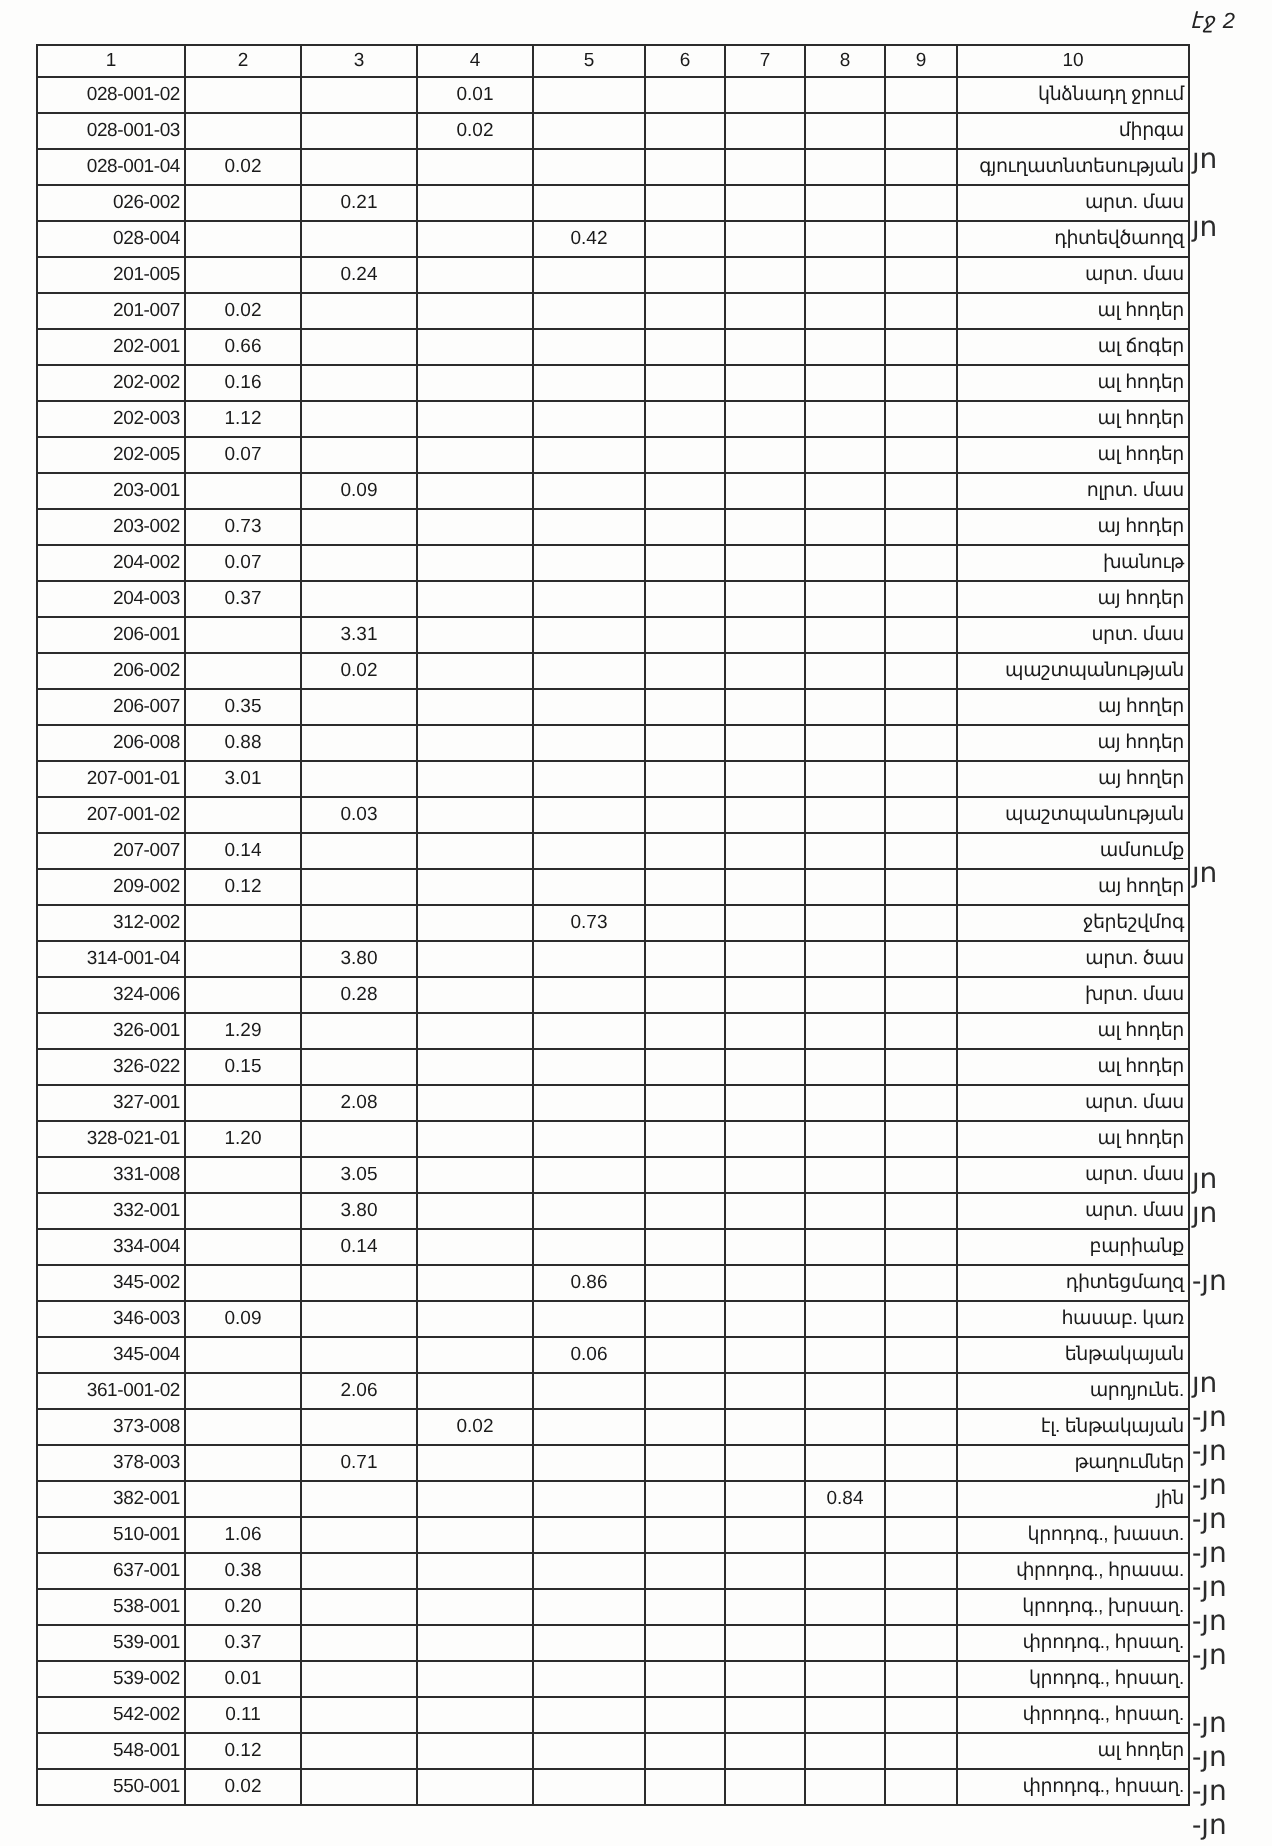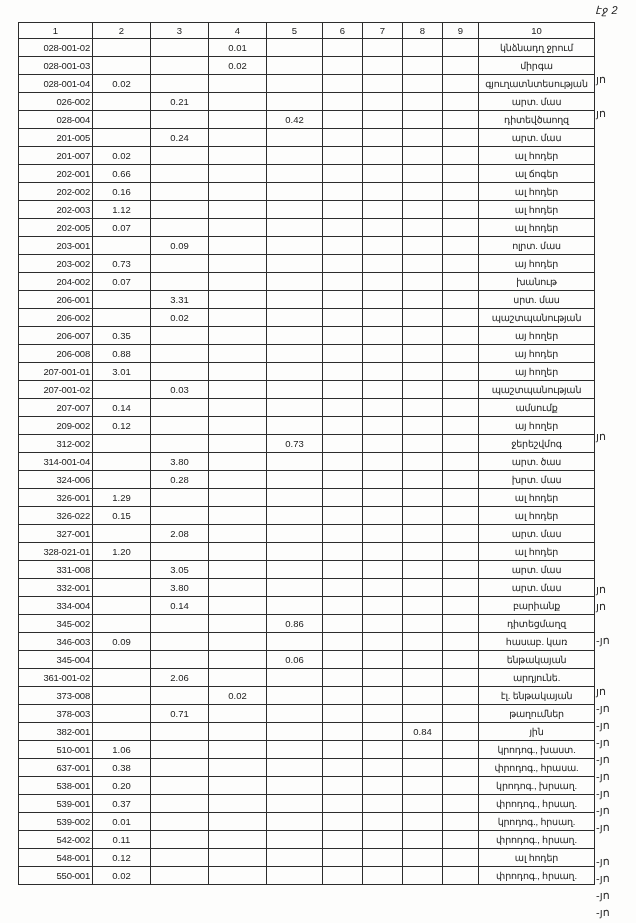--- a/index.html
+++ b/index.html
@@ -73,35 +73,35 @@
     text-align: right;
     padding-left: 3px;
     font-size: 9.5px;
     letter-spacing: -0.2px;
   }
   td.num {
     text-align: center;
     font-size: 9.5px;
   }
   td.name {
-    text-align: center;
+    text-align: right;
     padding-left: 3px;
     font-size: 9px;
     letter-spacing: -0.2px;
   }
   .notes-layer {
     position: absolute;
     top: 22px;
     left: 596px;
     width: 36px;
   }
   .note-line {
     height: 17px;
     line-height: 17px;
-    font-size: 11px;
+    font-size: 14px;
     color: #2b2b2b;
     white-space: nowrap;
   }
   .note-head { height: 15px; }
 </style>
 </head>
 <body>
 
 <div class="page">
 
@@ -298,20 +298,32 @@
             <td class="num"></td>
             <td class="num"></td>
             <td class="num"></td>
             <td class="num"></td>
             <td class="num"></td>
             <td class="num"></td>
             <td class="num"></td>
             <td class="name">խանութ</td>
           </tr>
           <tr>
+            <td class="code">204-003</td>
+            <td class="num">0.37</td>
+            <td class="num"></td>
+            <td class="num"></td>
+            <td class="num"></td>
+            <td class="num"></td>
+            <td class="num"></td>
+            <td class="num"></td>
+            <td class="num"></td>
+            <td class="name">այ հոդեր</td>
+          </tr>
+          <tr>
             <td class="code">206-001</td>
             <td class="num"></td>
             <td class="num">3.31</td>
             <td class="num"></td>
             <td class="num"></td>
             <td class="num"></td>
             <td class="num"></td>
             <td class="num"></td>
             <td class="num"></td>
             <td class="name">սրտ. մաս</td>

